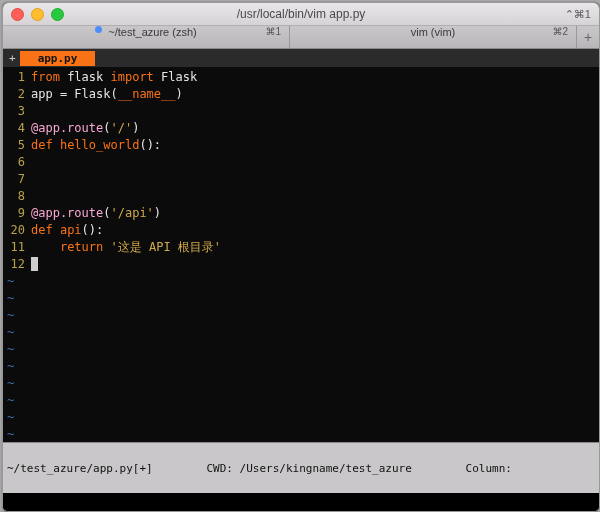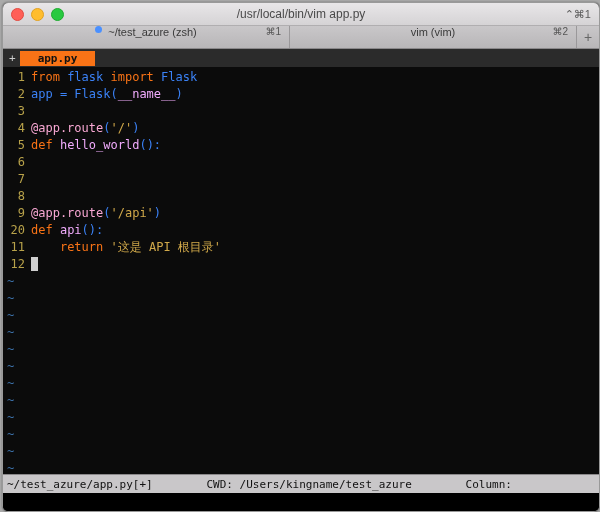--- a/index.html
+++ b/index.html
@@ -19,26 +19,26 @@
 .tab-add{width:22px;display:flex;align-items:center;justify-content:center;color:#666;font-size:14px}
 .bufbar{height:18px;background:#2b2b2b;display:flex;align-items:center;font-family:Menlo,Monaco,monospace;font-size:11px}
 .buf-plus{color:#ccc;padding:0 4px 0 6px}
 .buf-name{background:#f97316;color:#111;padding:1px 18px;font-weight:600;border-radius:0}
 .editor{flex:1;background:#0b0b0b;font-family:Menlo,Monaco,monospace;font-size:12px;line-height:17px;padding:2px 0 0 0;overflow:hidden;position:relative}
 .line{display:flex}
 .gutter{width:22px;text-align:right;color:#b8a24a;padding-right:6px;flex-shrink:0}
 .code{white-space:pre;color:#d0d0d0}
 .tilde{color:#3b6ea5;padding-left:4px}
 .c-kw{color:#f97316}
-.c-id{color:#3b82f6}
-.c-fn{color:#f0abfc}
+.c-id{color:#e5e5e5}
+.c-fn{color:#f97316}
 .c-dec{color:#f9a8d4}
 .c-str{color:#d1a94a}
 .cursor{display:inline-block;width:7px;height:14px;background:#cfcfcf;vertical-align:text-bottom}
-.statusbar{height:18px;background:#c9c7c9;color:#111;font-family:Menlo,Monaco,monospace;font-size:11px;display:flex;align-items:center;padding:0 4px;gap:14px;border-top:1px solid #8a888a}
+.statusbar{height:18px;background:#c9c7c9;color:#111;font-family:Menlo,Monaco,monospace;font-size:11px;display:flex;align-items:center;padding:16px 4px;gap:14px;border-top:1px solid #8a888a}
 .sb-seg{white-space:pre}
 .black-strip{height:18px;background:#000}
 </style>
 </head>
 <body>
 
 <div class="window">
 
   <div class="titlebar">
     <div class="traffic">

